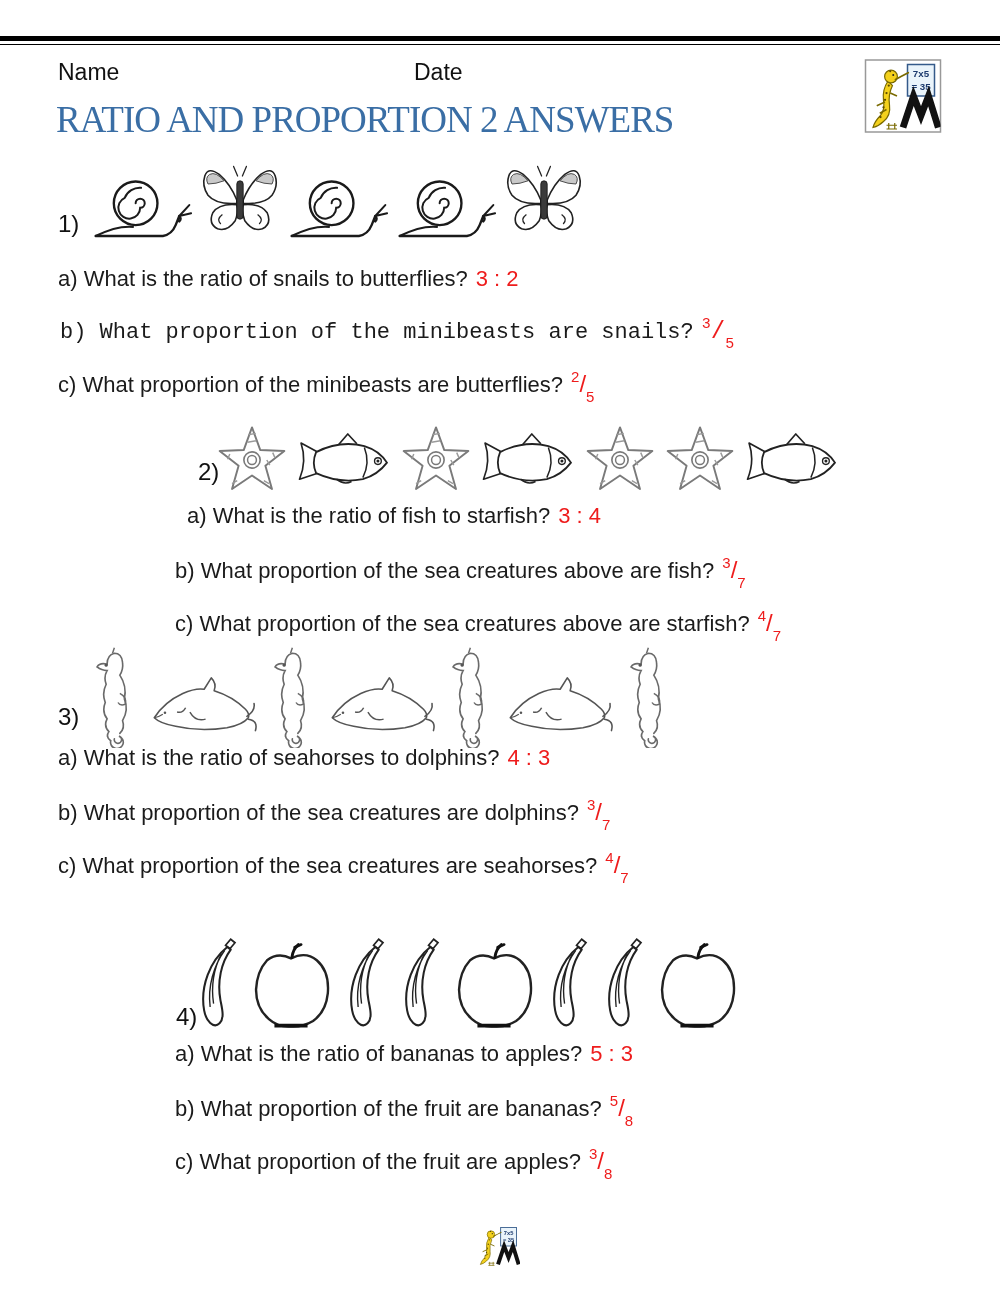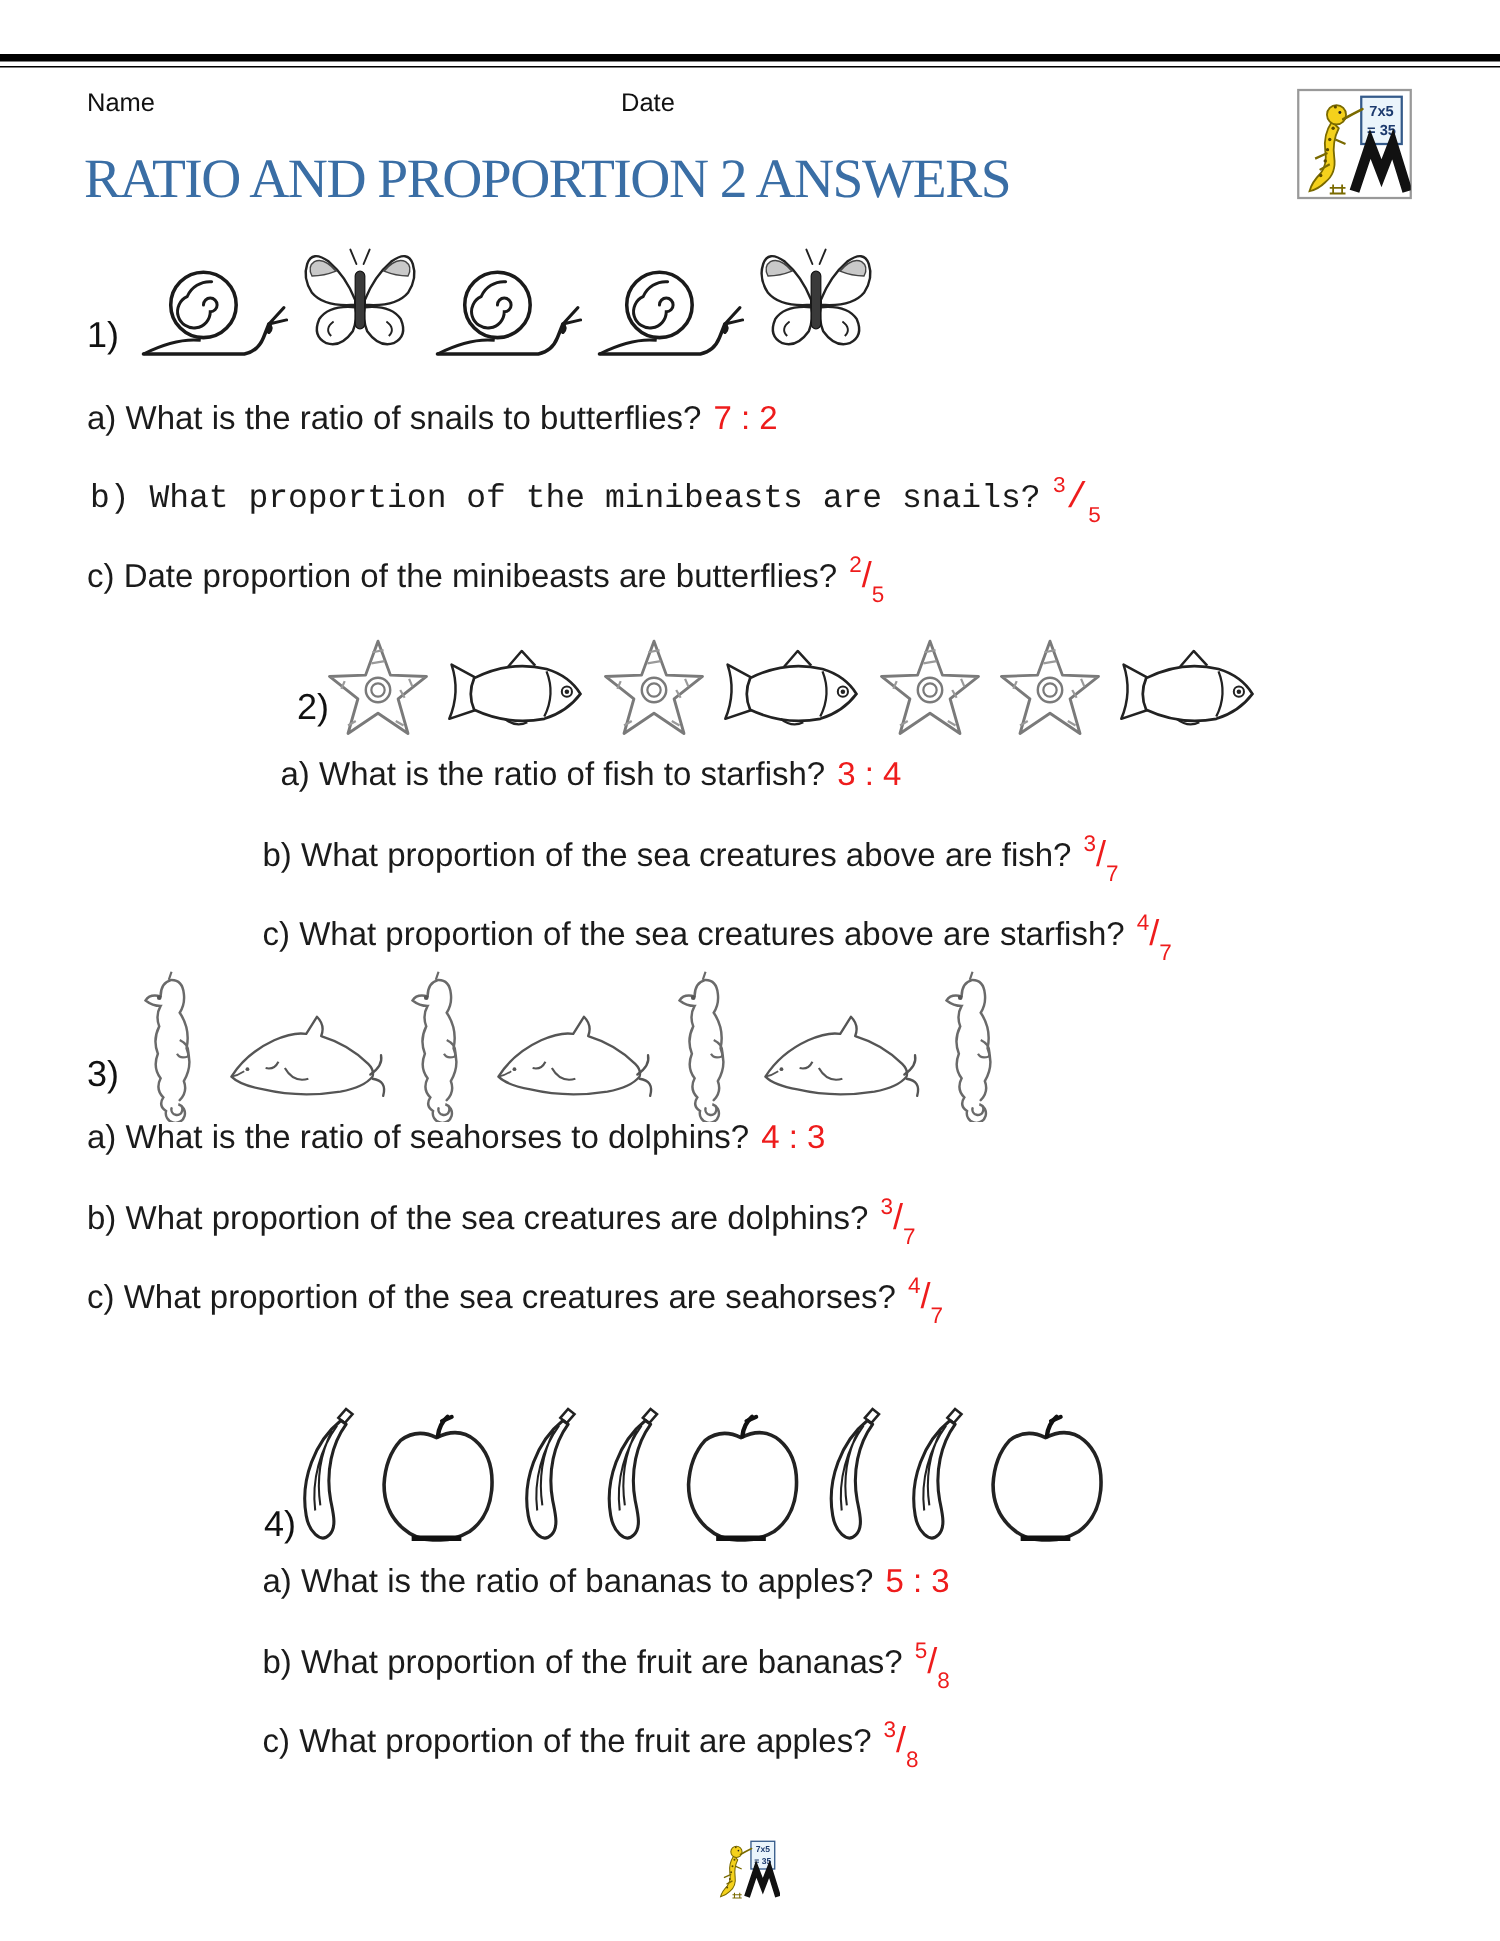--- a/index.html
+++ b/index.html
@@ -3,21 +3,21 @@
 <meta charset="utf-8">
 <style>
   html,body{margin:0;padding:0;}
   body{
     width:1000px;height:1294px;background:#ffffff;position:relative;
     font-family:"Liberation Sans",sans-serif;color:#1a1a1a;overflow:hidden;
   }
   
   .rule-thick{position:absolute;left:0;top:36px;width:1000px;height:5px;background:#000;}
   .rule-thin{position:absolute;left:0;top:44px;width:1000px;height:1px;background:#000;}
-  .meta-label{position:absolute;font-size:17px;color:#111;}
+  .meta-label{position:absolute;font-size:23px;color:#111;}
   .page-title{
     position:absolute;left:56px;top:98px;
     font-family:"Liberation Serif",serif;font-size:37px;letter-spacing:-1px;
     color:#3a6ea5;white-space:nowrap;
   }
   
   .corner-logo{position:absolute;left:864px;top:58px;width:78px;height:76px;}
   
   .icon-row{position:absolute;display:flex;align-items:flex-end;}
   .pic{display:block;flex:0 0 auto;}
@@ -162,27 +162,27 @@
       <use href="#sym-snail"></use>
     </svg>
     <svg class="pic pic-snail">
       <use href="#sym-snail"></use>
     </svg>
     <svg class="pic pic-butterfly">
       <use href="#sym-butterfly"></use>
     </svg>
   </div>
 <div class="qline" style="left:58px;top:266px;">
-  <span>a) What is the ratio of snails to butterflies?</span><span class="ans">7 : 2</span>
+  <span>a) What is the ratio of snails to butterflies?</span><span class="ans">3 : 2</span>
 </div>
 <div class="qline" style="left:60px;top:318px;font-family:Liberation Mono, monospace;">
   <span>b) What proportion of the minibeasts are snails?</span><span class="ans"><sup>3</sup><span class="sl">/</span><sub>5</sub></span>
 </div>
 <div class="qline" style="left:58px;top:370px;">
-  <span>c) Date proportion of the minibeasts are butterflies?</span><span class="ans"><sup>2</sup><span class="sl">/</span><sub>5</sub></span>
+  <span>c) What proportion of the minibeasts are butterflies?</span><span class="ans"><sup>2</sup><span class="sl">/</span><sub>5</sub></span>
 </div>
 
 <div class="qnum" style="left:198px;top:458px;">2)</div>
 <div class="icon-row" style="left:215px;top:420px;">
     <svg class="pic pic-starfish">
       <use href="#sym-starfish"></use>
     </svg>
     <svg class="pic pic-fish">
       <use href="#sym-fish"></use>
     </svg>

